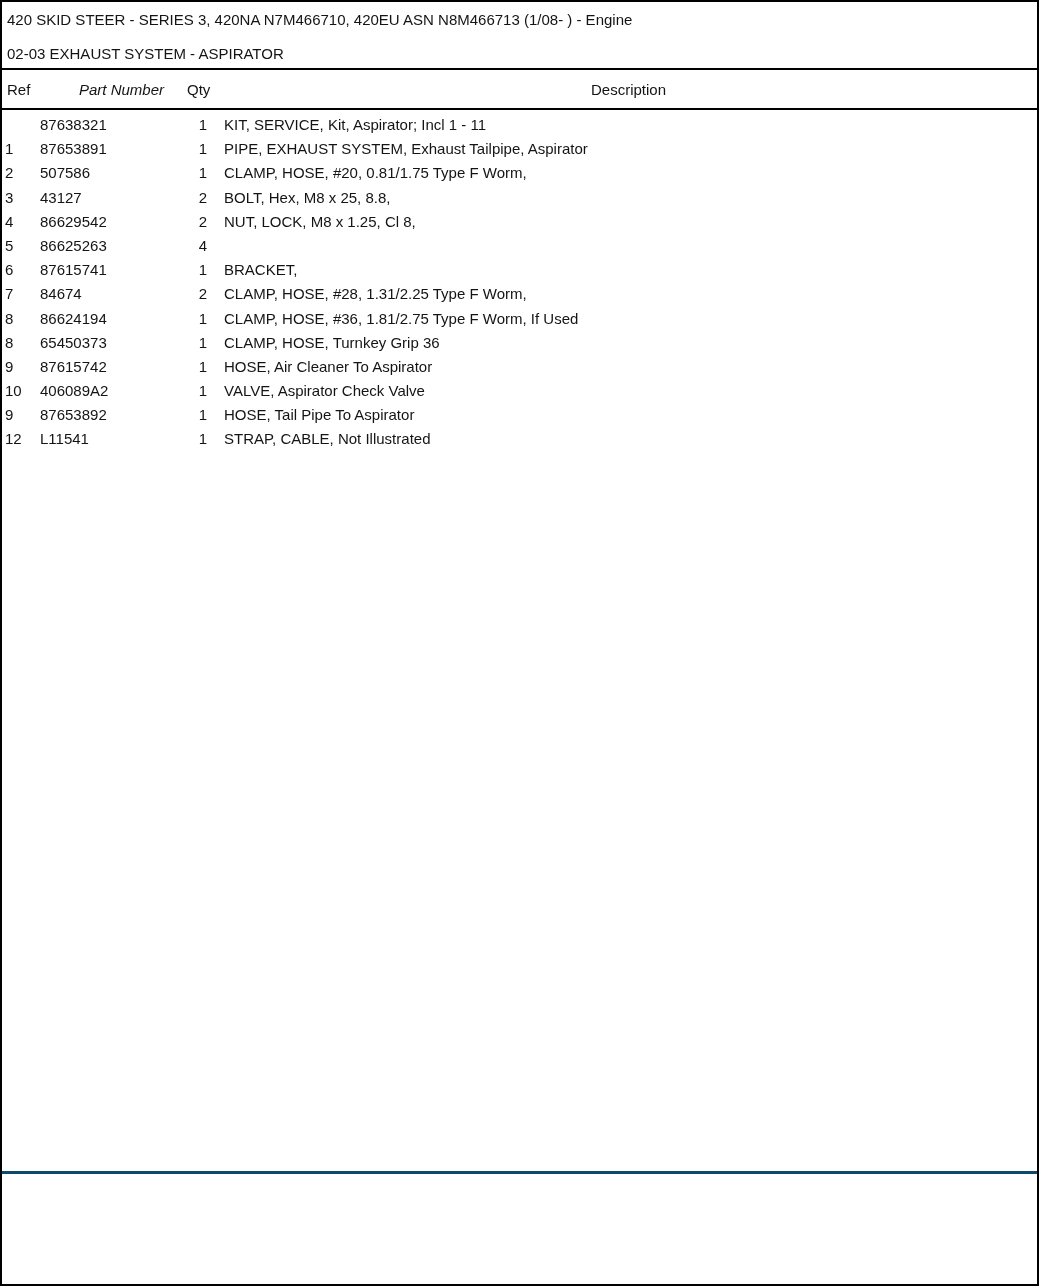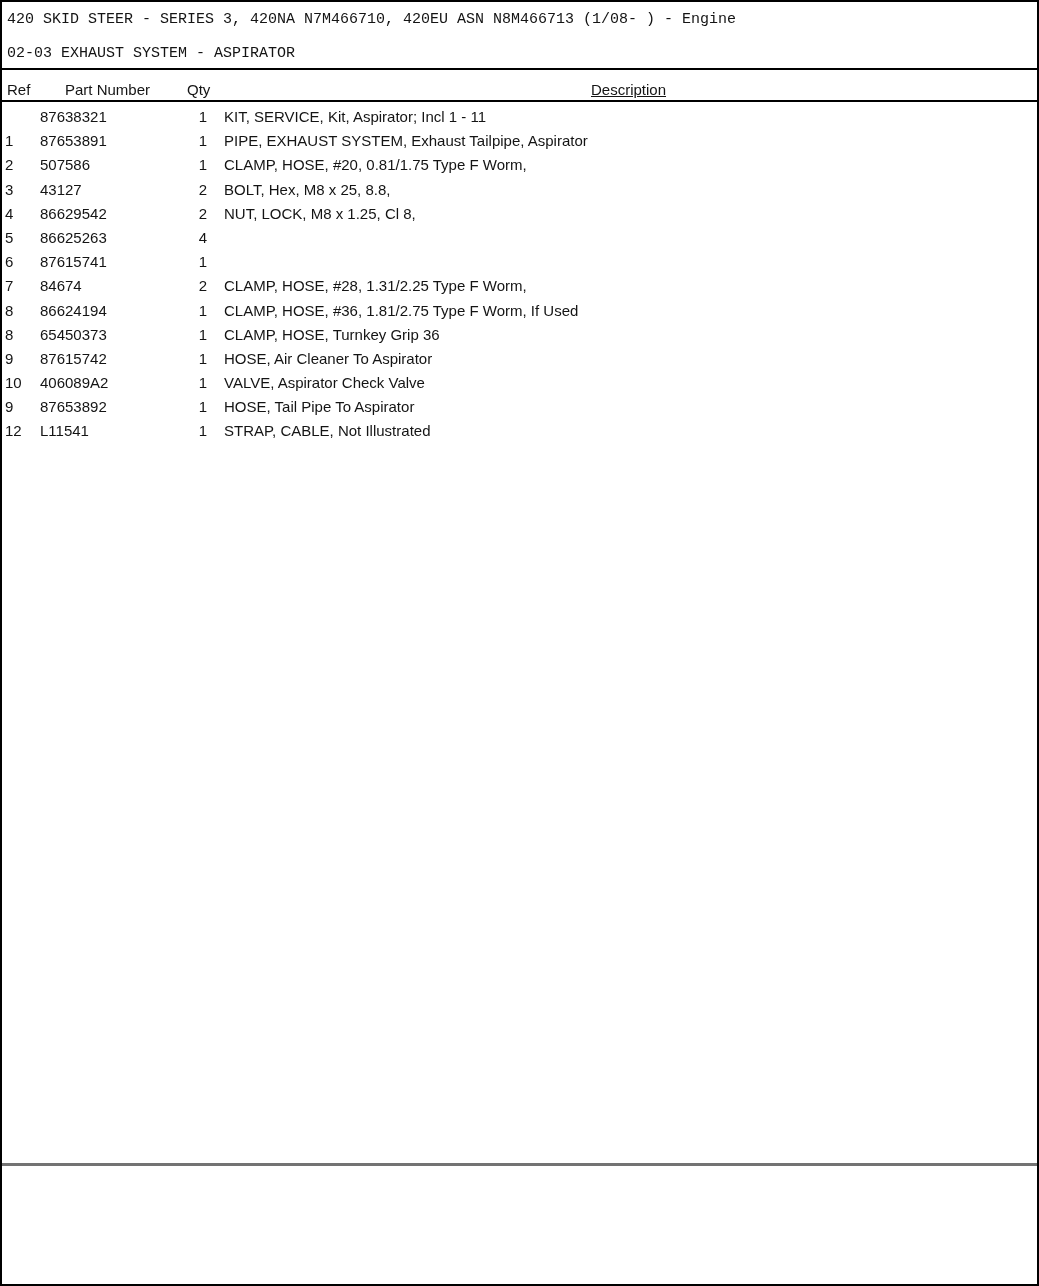--- a/index.html
+++ b/index.html
@@ -23,50 +23,48 @@
     box-sizing: border-box;
     height: 68px;
     border-bottom: 2px solid #000000;
   }
   .title-line {
     height: 34px;
     display: flex;
     align-items: center;
     padding-left: 5px;
     white-space: nowrap;
-    font-family: Liberation Mono, monospace;
   }
   .table-header {
     position: relative;
     box-sizing: border-box;
-    height: 32px;
+    height: 40px;
     border-bottom: 2px solid #000000;
   }
   .table-header .col-label {
     position: absolute;
     top: 0;
     height: 38px;
     display: flex;
     align-items: center;
     white-space: nowrap;
   }
   .col-ref   { left: 5px; }
-  .col-part  { left: 63px; }
+  .col-part  { left: 77px; font-style: italic; }
   .col-qty   { left: 185px; }
   .col-desc  {
     left: 220px;
     right: 2px;
     justify-content: center;
-    text-decoration: underline;
   }
   .table-body {
     box-sizing: border-box;
     height: 1064px;
     padding-top: 3px;
-    border-bottom: 3px solid #737373;
+    border-bottom: 3px solid #0c4a6e;
     overflow: hidden;
   }
   .table-row {
     display: grid;
     grid-template-columns: 35px 112px 58px 1fr;
     height: 24.2px;
     line-height: 24.2px;
     padding-left: 3px;
     white-space: nowrap;
   }
@@ -137,20 +135,21 @@
   <div class="table-row">
     <span class="cell-ref">5</span>
     <span class="cell-part">86625263</span>
     <span class="cell-qty">4</span>
   </div>
 
   <div class="table-row">
     <span class="cell-ref">6</span>
     <span class="cell-part">87615741</span>
     <span class="cell-qty">1</span>
+    <span class="cell-desc">BRACKET,</span>
   </div>
 
   <div class="table-row">
     <span class="cell-ref">7</span>
     <span class="cell-part">84674</span>
     <span class="cell-qty">2</span>
     <span class="cell-desc">CLAMP, HOSE, #28, 1.31/2.25 Type F Worm,</span>
   </div>
 
   <div class="table-row">

